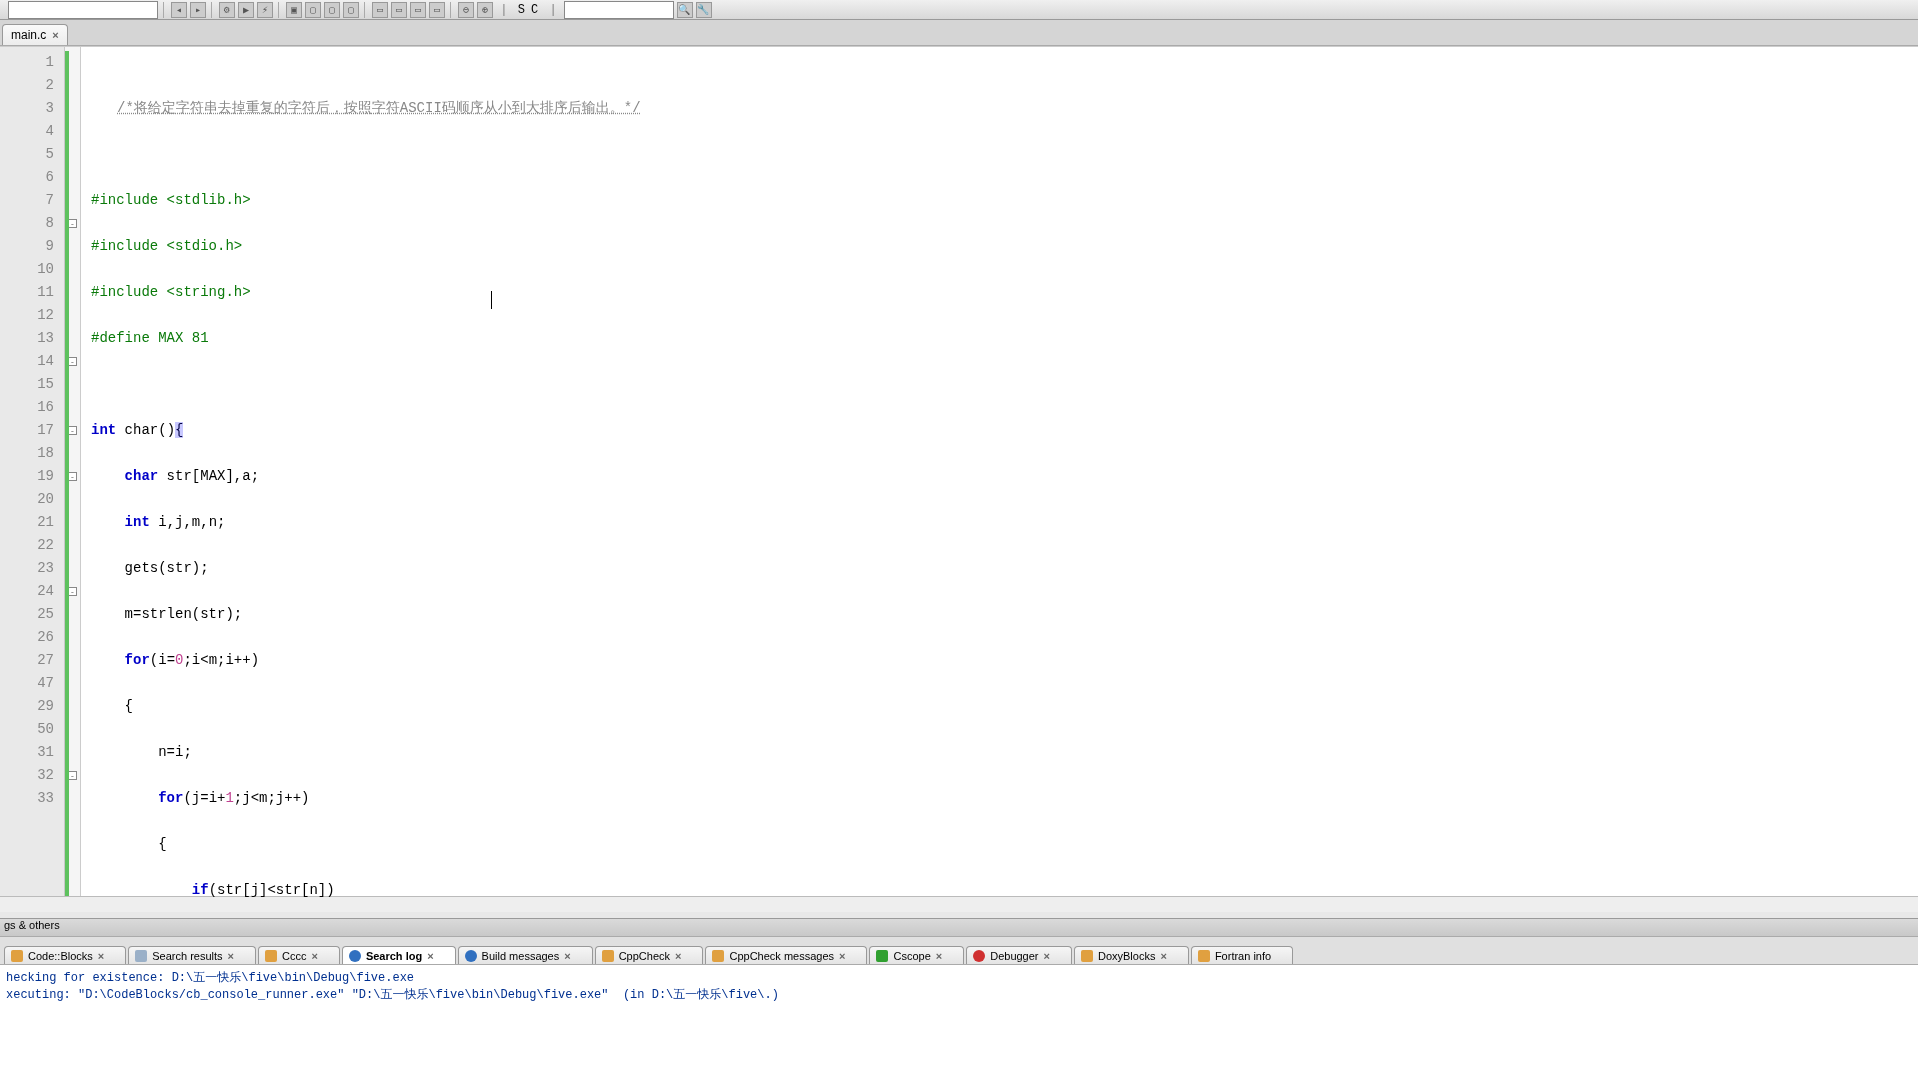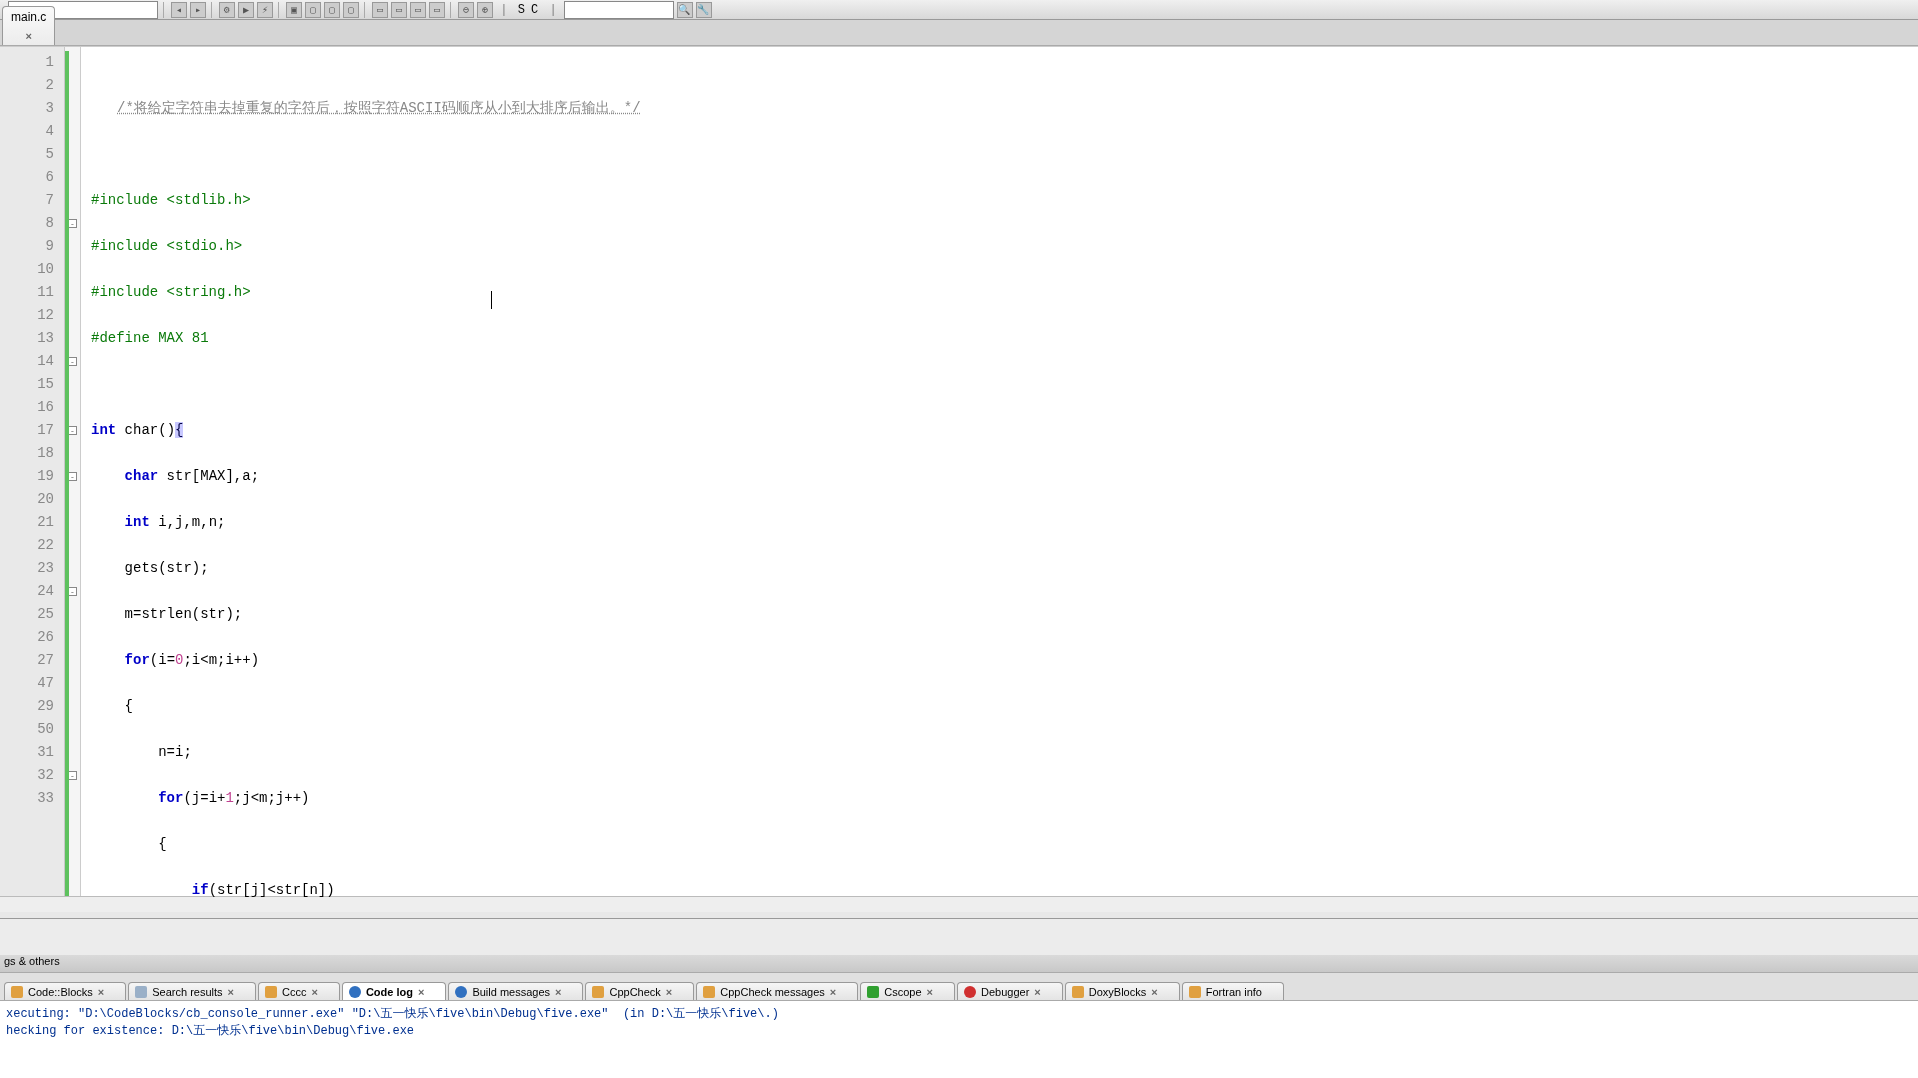--- a/index.html
+++ b/index.html
@@ -53,21 +53,20 @@
   background: linear-gradient(#fafafa, #ececec);
   border: 1px solid #999;
   border-bottom: none;
   border-radius: 4px 4px 0 0;
   padding: 3px 8px;
   display: flex;
   align-items: center;
   gap: 6px;
   font-size: 12px;
   font-family: Tahoma, sans-serif;
-  flex-direction: column;
 }
 .file-tab .close {
   font-size: 11px;
   color: #666;
   font-weight: bold;
 }
 
 
 .editor {
   display: flex;
@@ -154,21 +153,20 @@
   background: #ececec;
   border-top: 1px solid #999;
   font-family: Tahoma, sans-serif;
 }
 .panel-title-bar {
   height: 18px;
   background: linear-gradient(#dadada,#c8c8c8);
   font-size: 11px;
   padding-left: 4px;
   border-bottom: 1px solid #aaa;
-  margin-top: 36px;
 }
 .panel-tabs {
   display: flex;
   height: 28px;
   align-items: flex-end;
   gap: 0;
   padding-left: 4px;
   border-bottom: 1px solid #aaa;
   background: #e0e0e0;
 }
@@ -381,21 +379,21 @@
         <span>Search results</span>
         <span class="close">×</span>
       </div>
     <div class="ptab">
         <span class="ic"></span>
         <span>Cccc</span>
         <span class="close">×</span>
       </div>
     <div class="ptab active">
         <span class="ic build"></span>
-        <span>Code log</span>
+        <span>Search log</span>
         <span class="close">×</span>
       </div>
     <div class="ptab">
         <span class="ic build"></span>
         <span>Build messages</span>
         <span class="close">×</span>
       </div>
     <div class="ptab">
         <span class="ic"></span>
         <span>CppCheck</span>
@@ -420,16 +418,16 @@
         <span class="ic"></span>
         <span>DoxyBlocks</span>
         <span class="close">×</span>
       </div>
     <div class="ptab">
         <span class="ic"></span>
         <span>Fortran info</span>
       </div>
   </div>
   <div class="panel-body">
+    <div class="log-line">hecking for existence: D:\五一快乐\five\bin\Debug\five.exe</div>
     <div class="log-line">xecuting: "D:\CodeBlocks/cb_console_runner.exe" "D:\五一快乐\five\bin\Debug\five.exe"  (in D:\五一快乐\five\.)</div>
-    <div class="log-line">hecking for existence: D:\五一快乐\five\bin\Debug\five.exe</div>
   </div>
 </div>
 
 </body></html>

